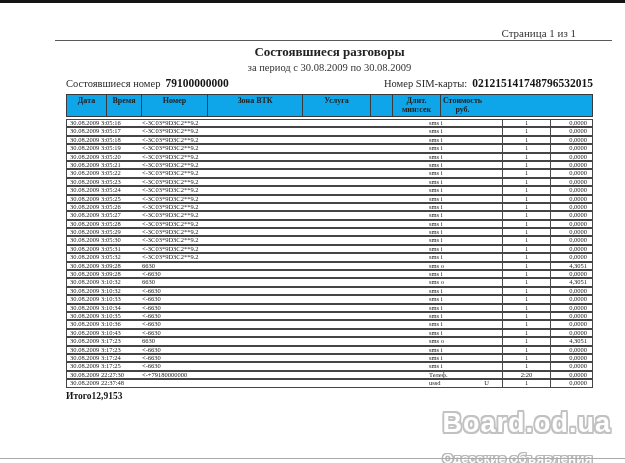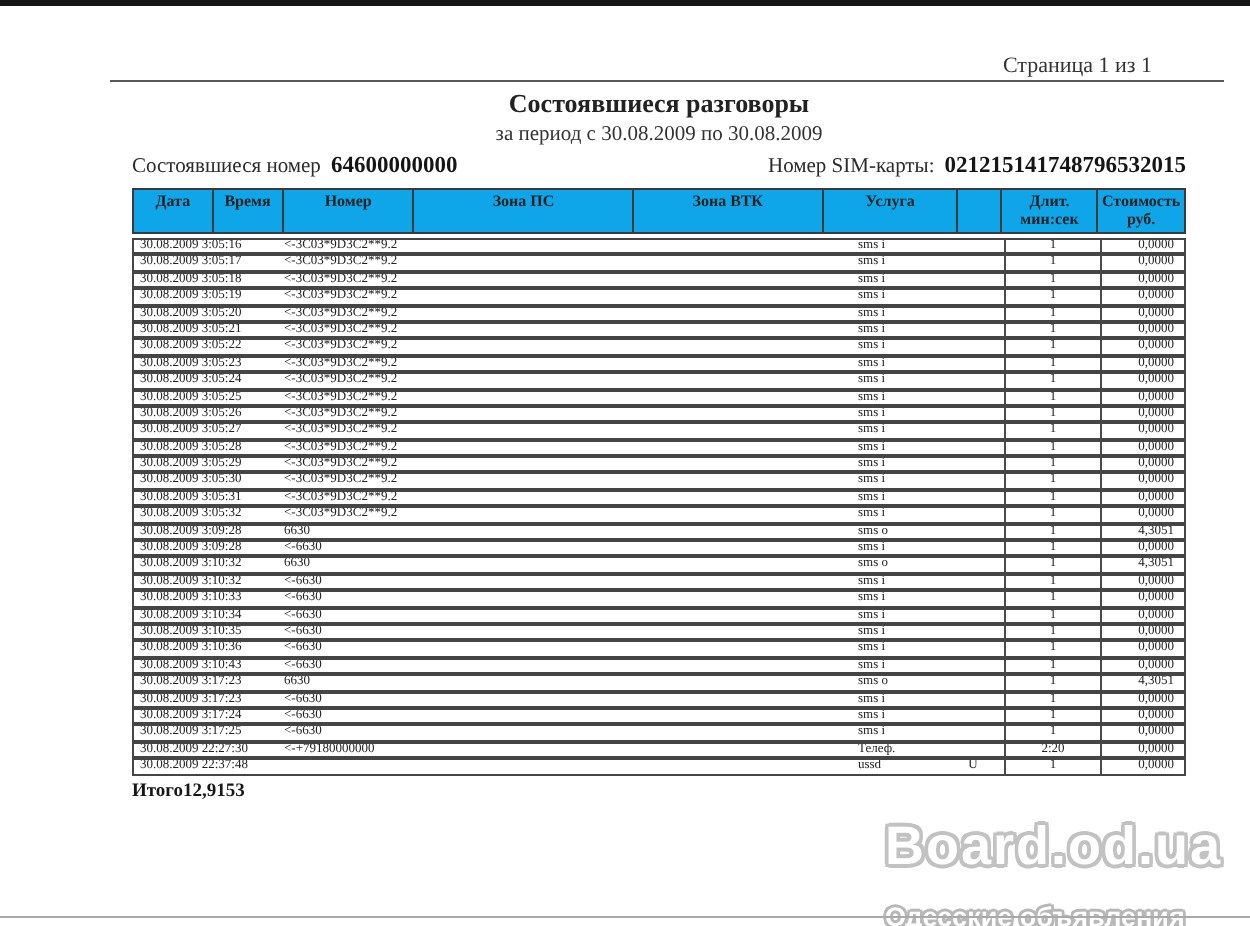--- a/index.html
+++ b/index.html
@@ -56,33 +56,32 @@
 <div class="topbar"></div>
 
 <div class="page-indicator">Страница 1 из 1</div>
 <div class="header-rule"></div>
 
 <div class="title">Состоявшиеся разговоры</div>
 <div class="subtitle">за период с 30.08.2009 по 30.08.2009</div>
 
 <div class="party-line">
   <span>
-    <span class="lbl">Состоявшиеся номер</span><b>64600000000</b>
+    <span class="lbl">Состоявшиеся номер</span><b>79100000000</b>
   </span>
   <span>
     <span class="lbl">Номер SIM-карты:</span><b>021215141748796532015</b>
   </span>
 </div>
 
 <div class="calls-table">
   <div class="thead">
     <div class="th th-date">Дата</div>
     <div class="th th-time">Время</div>
     <div class="th th-number">Номер</div>
-    <div class="th th-zoneps">Зона ПС</div>
     <div class="th th-zonevtk">Зона ВТК</div>
     <div class="th th-service">Услуга</div>
     <div class="th th-flag"></div>
     <div class="th th-dur">Длит.
 мин:сек</div>
     <div class="th th-cost">Стоимость
 руб.</div>
   </div>
   <div class="tbody">
       <div class="row">

